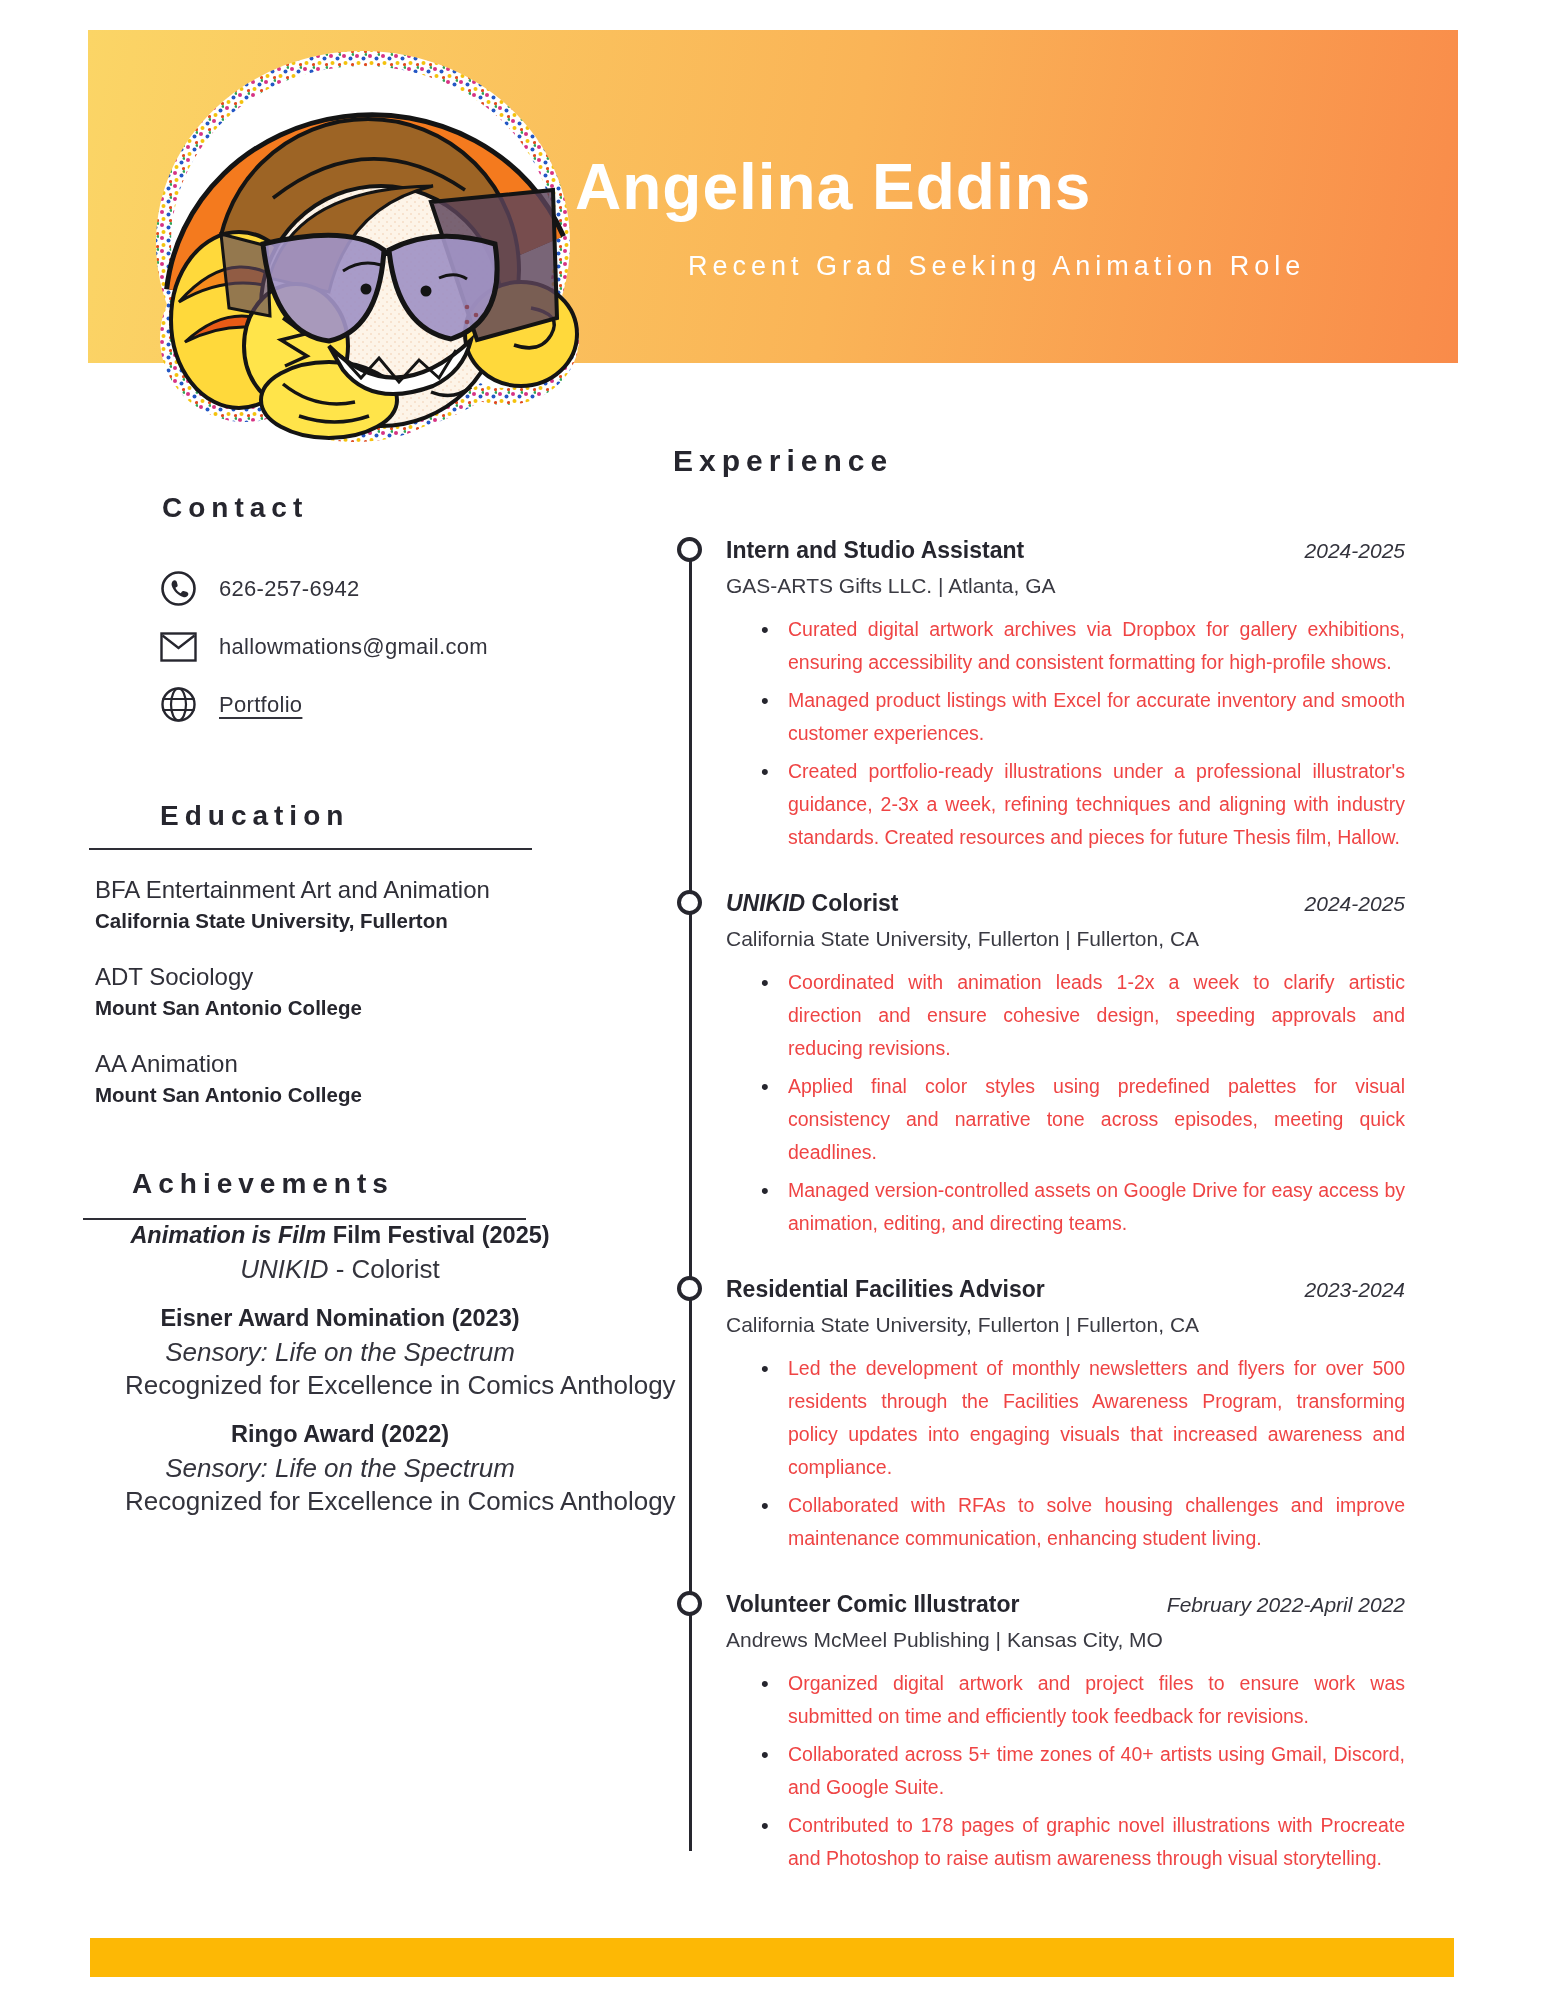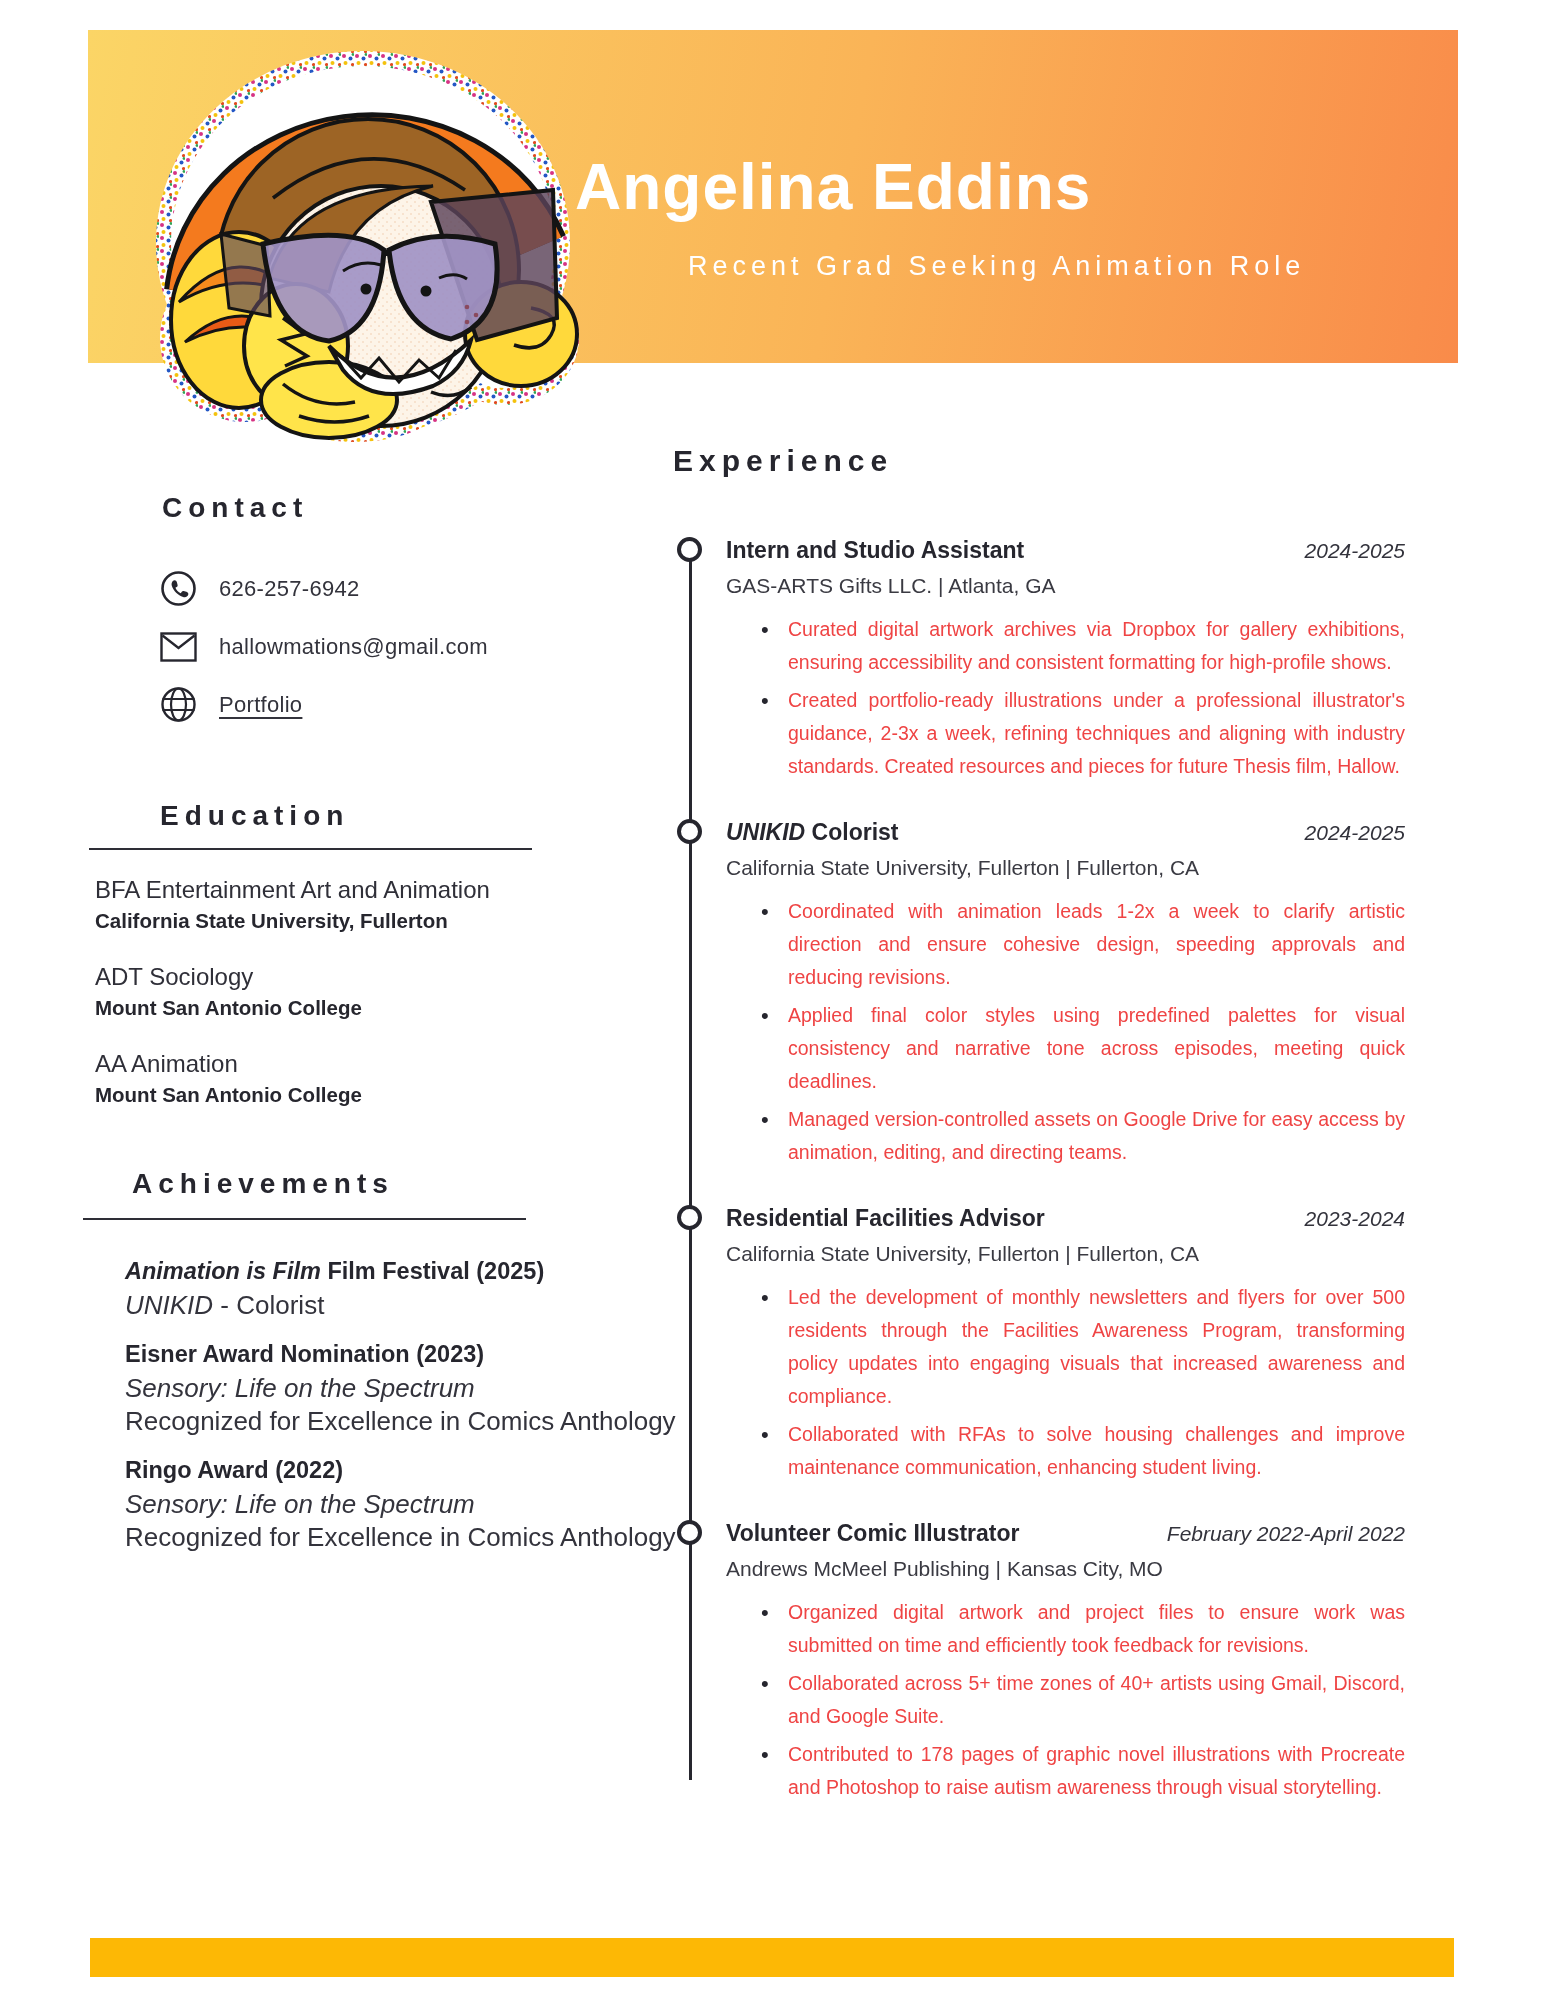--- a/index.html
+++ b/index.html
@@ -39,21 +39,21 @@
   .education .sec-heading{padding-left:65px;}
   .education .rule{margin:16px 0 0 -6px;width:443px;}
   .edu-list{margin-top:24px;}
   .edu-item{margin-bottom:26px;}
   .edu-degree{margin:0;font-size:24px;font-weight:400;color:#2f2f38;line-height:31px;white-space:nowrap;}
   .edu-school{margin:2px 0 0 0;font-size:20.5px;font-weight:700;color:#26262e;line-height:28px;white-space:nowrap;}
   
   .achievements{position:absolute;left:95px;top:1168px;width:460px;}
   .achievements .sec-heading{padding-left:37px;}
   .achievements .rule{margin:18px 0 0 -12px;width:443px;}
-  .ach-list{margin-top:36px;padding-left:30px;}
+  .ach-list{padding-left:30px;text-align:center;}
   .ach-item{margin-bottom:19px;}
   .ach-title{margin:0;font-size:23.5px;font-weight:700;color:#26262e;line-height:31px;white-space:nowrap;}
   .ach-line{margin:3px 0 0 0;font-size:26px;font-weight:400;color:#33333c;line-height:30px;white-space:nowrap;}
   .em{font-style:italic;}
   p:empty{display:none;}
   
   .experience{position:absolute;left:668px;top:444px;width:737px;}
   .experience .sec-heading{font-size:30px;padding-left:5px;}
   .jobs{position:relative;margin-top:56px;}
   .timeline-line{position:absolute;left:21px;top:14px;bottom:24px;width:3px;background:#26262e;}
@@ -241,20 +241,21 @@
     <div class="timeline-line"></div>
 
     <article class="job">
       <div class="job-titlerow">
         <h3 class="job-title"><span class="em"></span><span>Intern and Studio Assistant</span></h3>
         <span class="job-dates">2024-2025</span>
       </div>
       <p class="job-company">GAS-ARTS Gifts LLC. | Atlanta, GA</p>
       <ul class="job-bullets">
         <li>Curated digital artwork archives via Dropbox for gallery exhibitions, ensuring accessibility and consistent formatting for high-profile shows.</li>
+        <li>Managed product listings with Excel for accurate inventory and smooth customer experiences.</li>
         <li>Created portfolio-ready illustrations under a professional illustrator's guidance, 2-3x a week, refining techniques and aligning with industry standards. Created resources and pieces for future Thesis film, Hallow.</li>
       </ul>
     </article>
 
     <article class="job">
       <div class="job-titlerow">
         <h3 class="job-title"><span class="em">UNIKID</span><span> Colorist</span></h3>
         <span class="job-dates">2024-2025</span>
       </div>
       <p class="job-company">California State University, Fullerton | Fullerton, CA</p>

